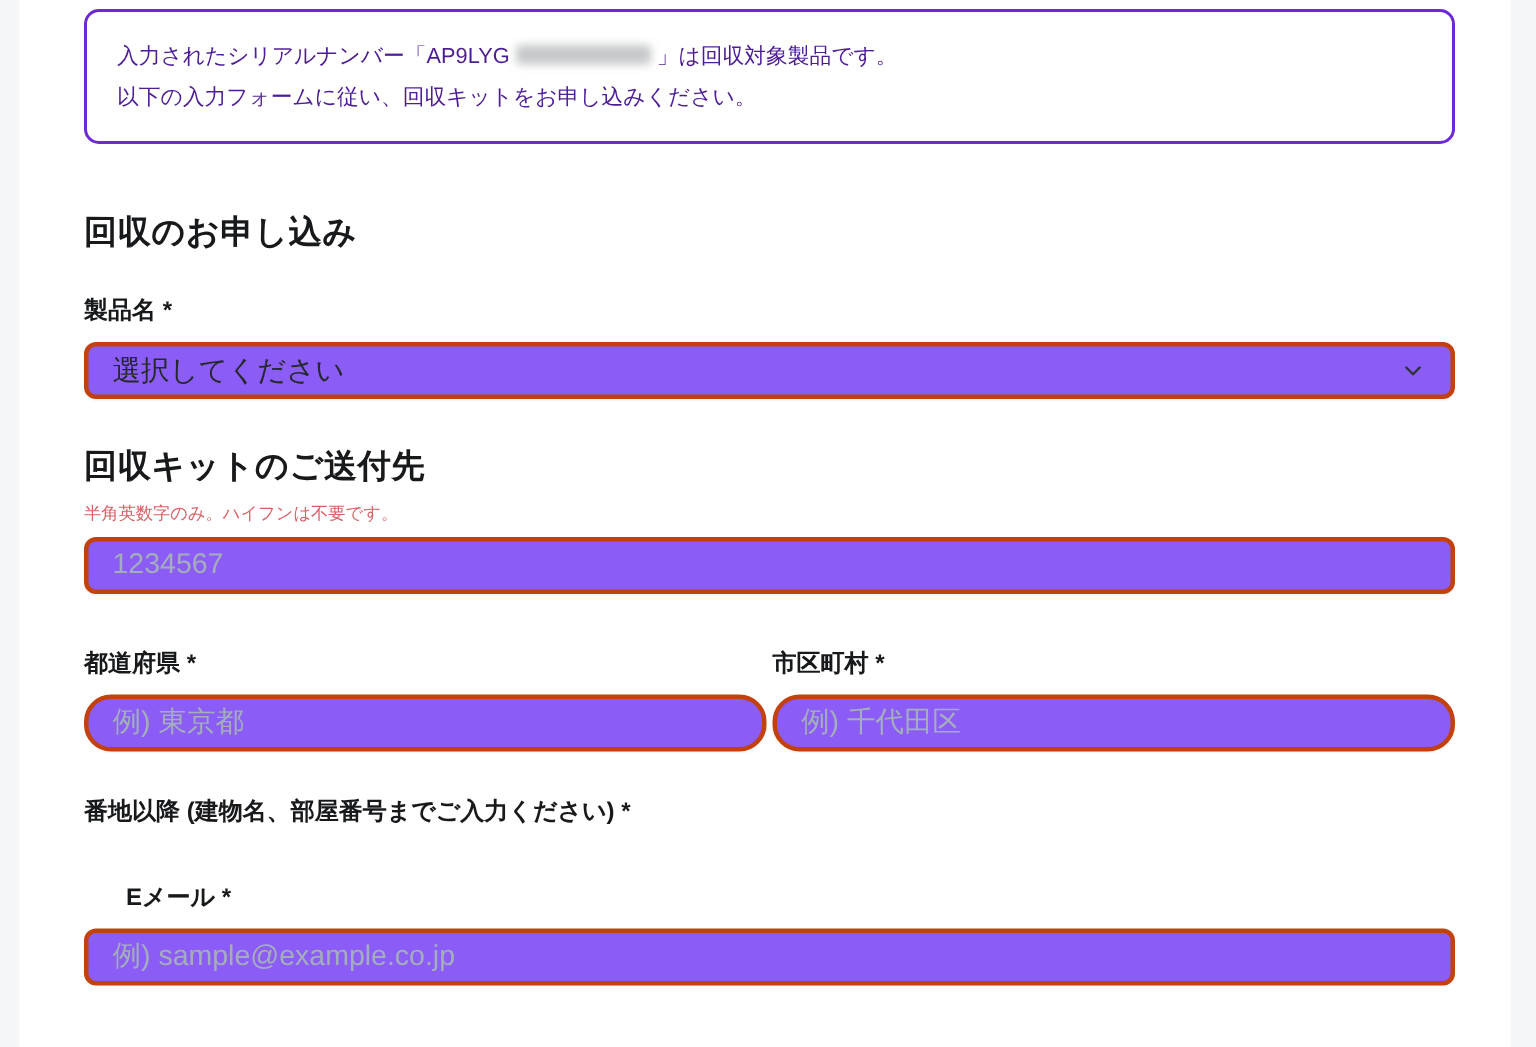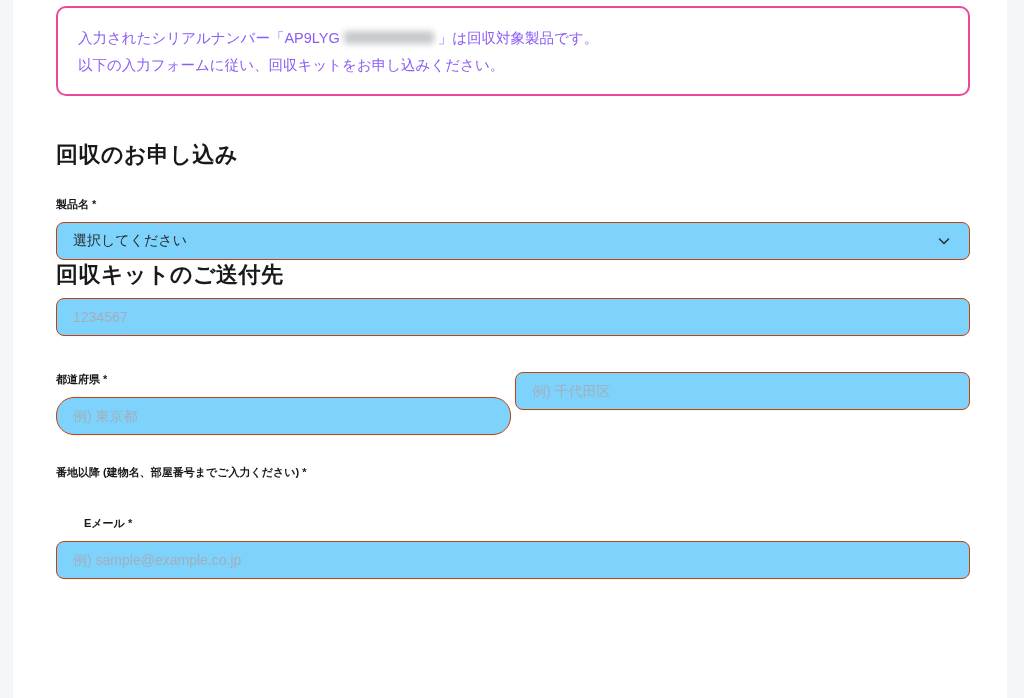--- a/index.html
+++ b/index.html
@@ -9,67 +9,67 @@
     font-family: "Liberation Sans", "DejaVu Sans", sans-serif;
     color: #1b1e21;
   }
   .surface {
     position: absolute; left: 13px; right: 17px; top: 0; bottom: 0;
     background: #ffffff;
     padding: 6px 37px 10px 43px;
   }
   
   .notice {
-    border: 2px solid #ec4899;
+    border: 2px solid #6d28d9;
     border-radius: 10px;
     padding: 17px 20px 15px 20px;
     font-size: 14.5px;
     line-height: 1.85;
-    color: #8b5cf6;
+    color: #4c1d95;
     background: #ffffff;
   }
   .notice .blur {
     display: inline-block;
     width: 90px; height: 13px;
     background: #c6c8ca;
     border-radius: 3px;
     filter: blur(3px);
     vertical-align: -1px;
     margin: 0 4px;
   }
   
   .section-title {
     font-size: 22px;
     font-weight: bold;
     color: #17191b;
     letter-spacing: 0.5px;
   }
   .section-title.apply   { margin-top: 44px; }
-  .section-title.shipping{ }
+  .section-title.shipping{ margin-top: 30px; }
   
   .field-label {
     display: block;
-    font-size: 11px;
+    font-size: 16px;
     font-weight: bold;
     color: #17191b;
   }
   .red-note {
     margin-top: 9px;
     font-size: 11.5px;
     color: #d95f66;
   }
   
   .control, .text-input {
     width: 100%;
     height: 38px;
-    border: 1px solid #c2410c;
+    border: 3px solid #c2410c;
     border-radius: 8px;
-    background: #7dd3fc;
+    background: #8b5cf6;
     font-family: inherit;
-    font-size: 14px;
+    font-size: 19px;
     padding: 0 16px;
     box-shadow: 0 1px 2px rgba(16,24,40,0.04);
   }
   .text-input { color: #26292c; outline: none; }
   .text-input::placeholder { color: #a4aebb; opacity: 1; }
   .select {
     display: flex;
     align-items: center;
     justify-content: space-between;
     cursor: pointer;
@@ -110,28 +110,30 @@
     <span>選択してください</span>
     <span class="chevron">
       <svg width="14" height="14" viewBox="0 0 14 14" fill="none">
         <path d="M2.5 5 L7 9.5 L11.5 5" stroke="#2f3237" stroke-width="1.6" stroke-linecap="round" stroke-linejoin="round"></path>
       </svg>
     </span>
   </div>
 
   <h1 class="section-title shipping">回収キットのご送付先</h1>
 
+  <div class="red-note">半角英数字のみ。ハイフンは不要です。</div>
   <input class="text-input mt-input-postal" type="text" placeholder="1234567" style="">
 
   <div class="row">
     <div>
       <label class="field-label">都道府県 *</label>
       <input class="text-input" type="text" placeholder="例) 東京都" style="">
     </div>
     <div>
+      <label class="field-label">市区町村 *</label>
       <input class="text-input" type="text" placeholder="例) 千代田区" style="">
     </div>
   </div>
 
   <label class="field-label mt-label-address">番地以降 (建物名、部屋番号までご入力ください) *</label>
 
   <label class="field-label mt-label-email">Eメール *</label>
   <input class="text-input mt-input-email" type="email" placeholder="例) sample@example.co.jp" style="">
 
 </div>

